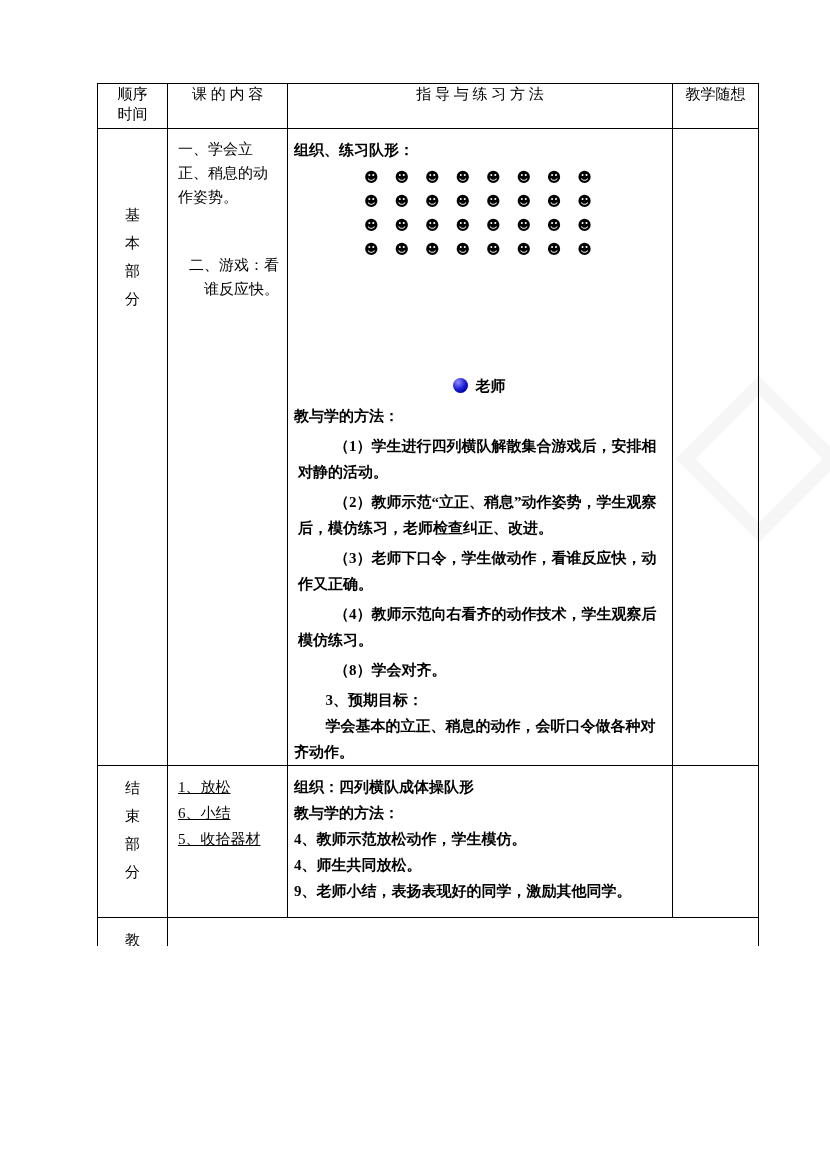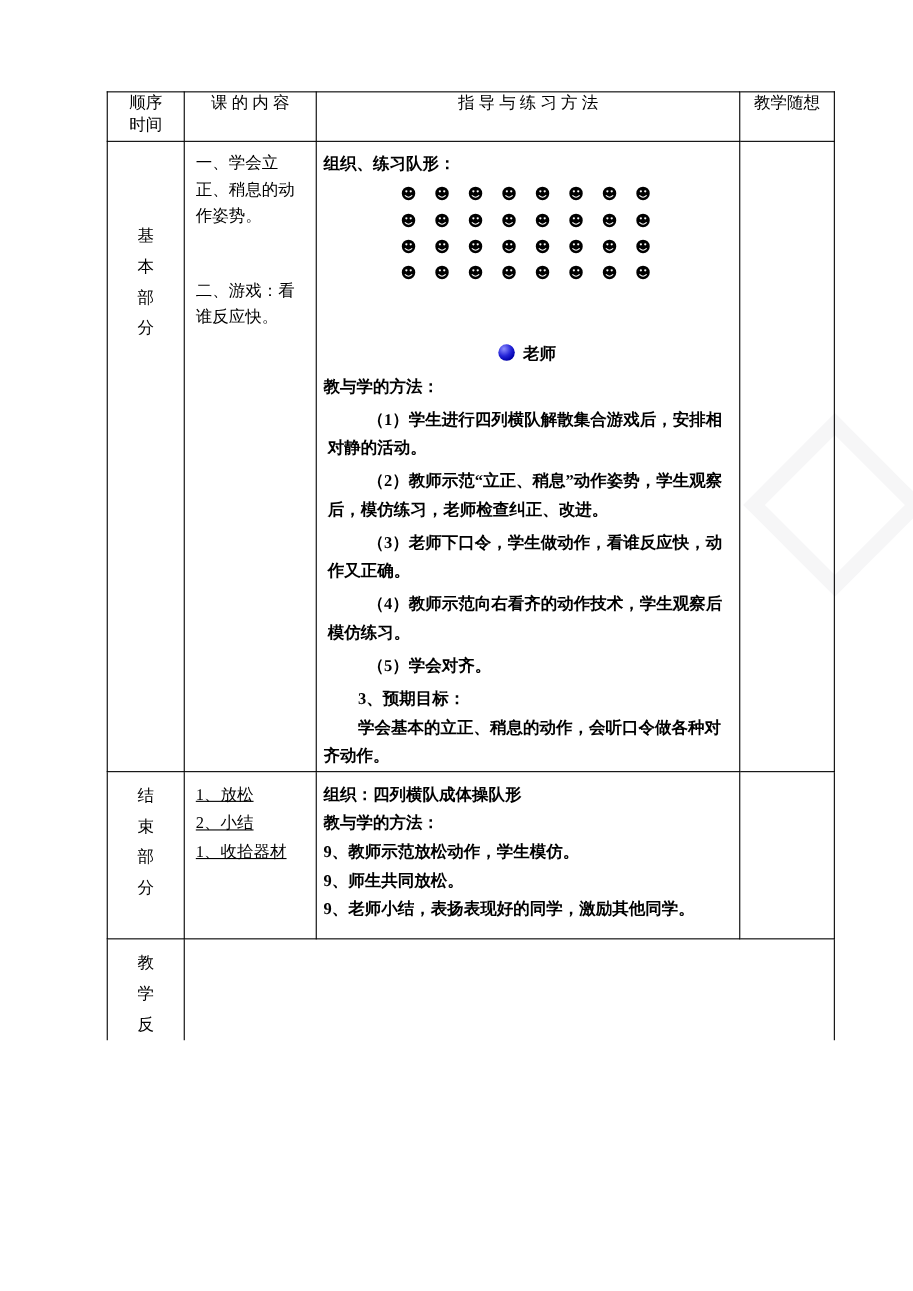--- a/index.html
+++ b/index.html
@@ -52,39 +52,39 @@
   .section-col .ch {
     line-height: 28px;
     font-size: 15px;
   }
   .pad-basic   { margin-top: 72px; }
   .pad-small   { margin-top: 8px; }
   .content-cell .inner {
     padding: 8px 8px 0 10px;
     line-height: 24px;
   }
-  .content-item2 { margin-top: 44px; }
+  .content-item2 { margin-top: 44px; text-align: right; }
   .ending-content div { line-height: 26px; text-decoration: underline; }
   .methods-cell .inner {
     padding: 8px 8px 0 6px;
     line-height: 26px;
     font-weight: bold;
   }
   .formation {
     text-align: center;
     margin-top: 2px;
     line-height: 24px;
     font-family: "DejaVu Sans", sans-serif;
     font-size: 14px;
     word-spacing: 7px;
     letter-spacing: 2px;
   }
   .teacher-line {
     text-align: center;
-    margin-top: 48px;
+    margin-top: 112px;
     margin-bottom: 4px;
   }
   .teacher-ball {
     display: inline-block;
     width: 15px;
     height: 15px;
     border-radius: 50%;
     background: radial-gradient(circle at 34% 28%, #8d8dff 0%, #2424d8 45%, #0000aa 75%, #000060 100%);
     vertical-align: -2px;
     margin-right: 8px;
@@ -145,50 +145,50 @@
             <div>☻ ☻ ☻ ☻ ☻ ☻ ☻ ☻</div>
           </div>
           <div class="teacher-line">
             <span class="teacher-ball"></span><span>老师</span>
           </div>
           <div>教与学的方法：</div>
           <p class="m-indent">（1）学生进行四列横队解散集合游戏后，安排相对静的活动。</p>
           <p class="m-indent">（2）教师示范“立正、稍息”动作姿势，学生观察后，模仿练习，老师检查纠正、改进。</p>
           <p class="m-indent">（3）老师下口令，学生做动作，看谁反应快，动作又正确。</p>
           <p class="m-indent">（4）教师示范向右看齐的动作技术，学生观察后模仿练习。</p>
-          <p class="m-indent">（5）学会对齐。</p>
+          <p class="m-indent">（8）学会对齐。</p>
           <p class="m-goal">3、预期目标：</p>
           <p class="m-goal">学会基本的立正、稍息的动作，会听口令做各种对齐动作。</p>
         </div>
       </td>
       <td></td>
     </tr>
 
     <tr style="height:152px">
       <td class="section-cell">
         <div class="section-col pad-small">
           <div class="ch">结</div>
           <div class="ch">束</div>
           <div class="ch">部</div>
           <div class="ch">分</div>
         </div>
       </td>
       <td class="content-cell">
         <div class="inner ending-content">
           <div>1、放松</div>
-          <div>2、小结</div>
-          <div>1、收拾器材</div>
+          <div>6、小结</div>
+          <div>5、收拾器材</div>
         </div>
       </td>
       <td class="methods-cell">
         <div class="inner ending-methods">
           <p>组织：四列横队成体操队形</p>
           <p>教与学的方法：</p>
-          <p>9、教师示范放松动作，学生模仿。</p>
-          <p>9、师生共同放松。</p>
+          <p>4、教师示范放松动作，学生模仿。</p>
+          <p>4、师生共同放松。</p>
           <p>9、老师小结，表扬表现好的同学，激励其他同学。</p>
         </div>
       </td>
       <td></td>
     </tr>
 
     <tr style="height:205px">
       <td class="section-cell">
         <div class="section-col pad-small">
           <div class="ch">教</div>

